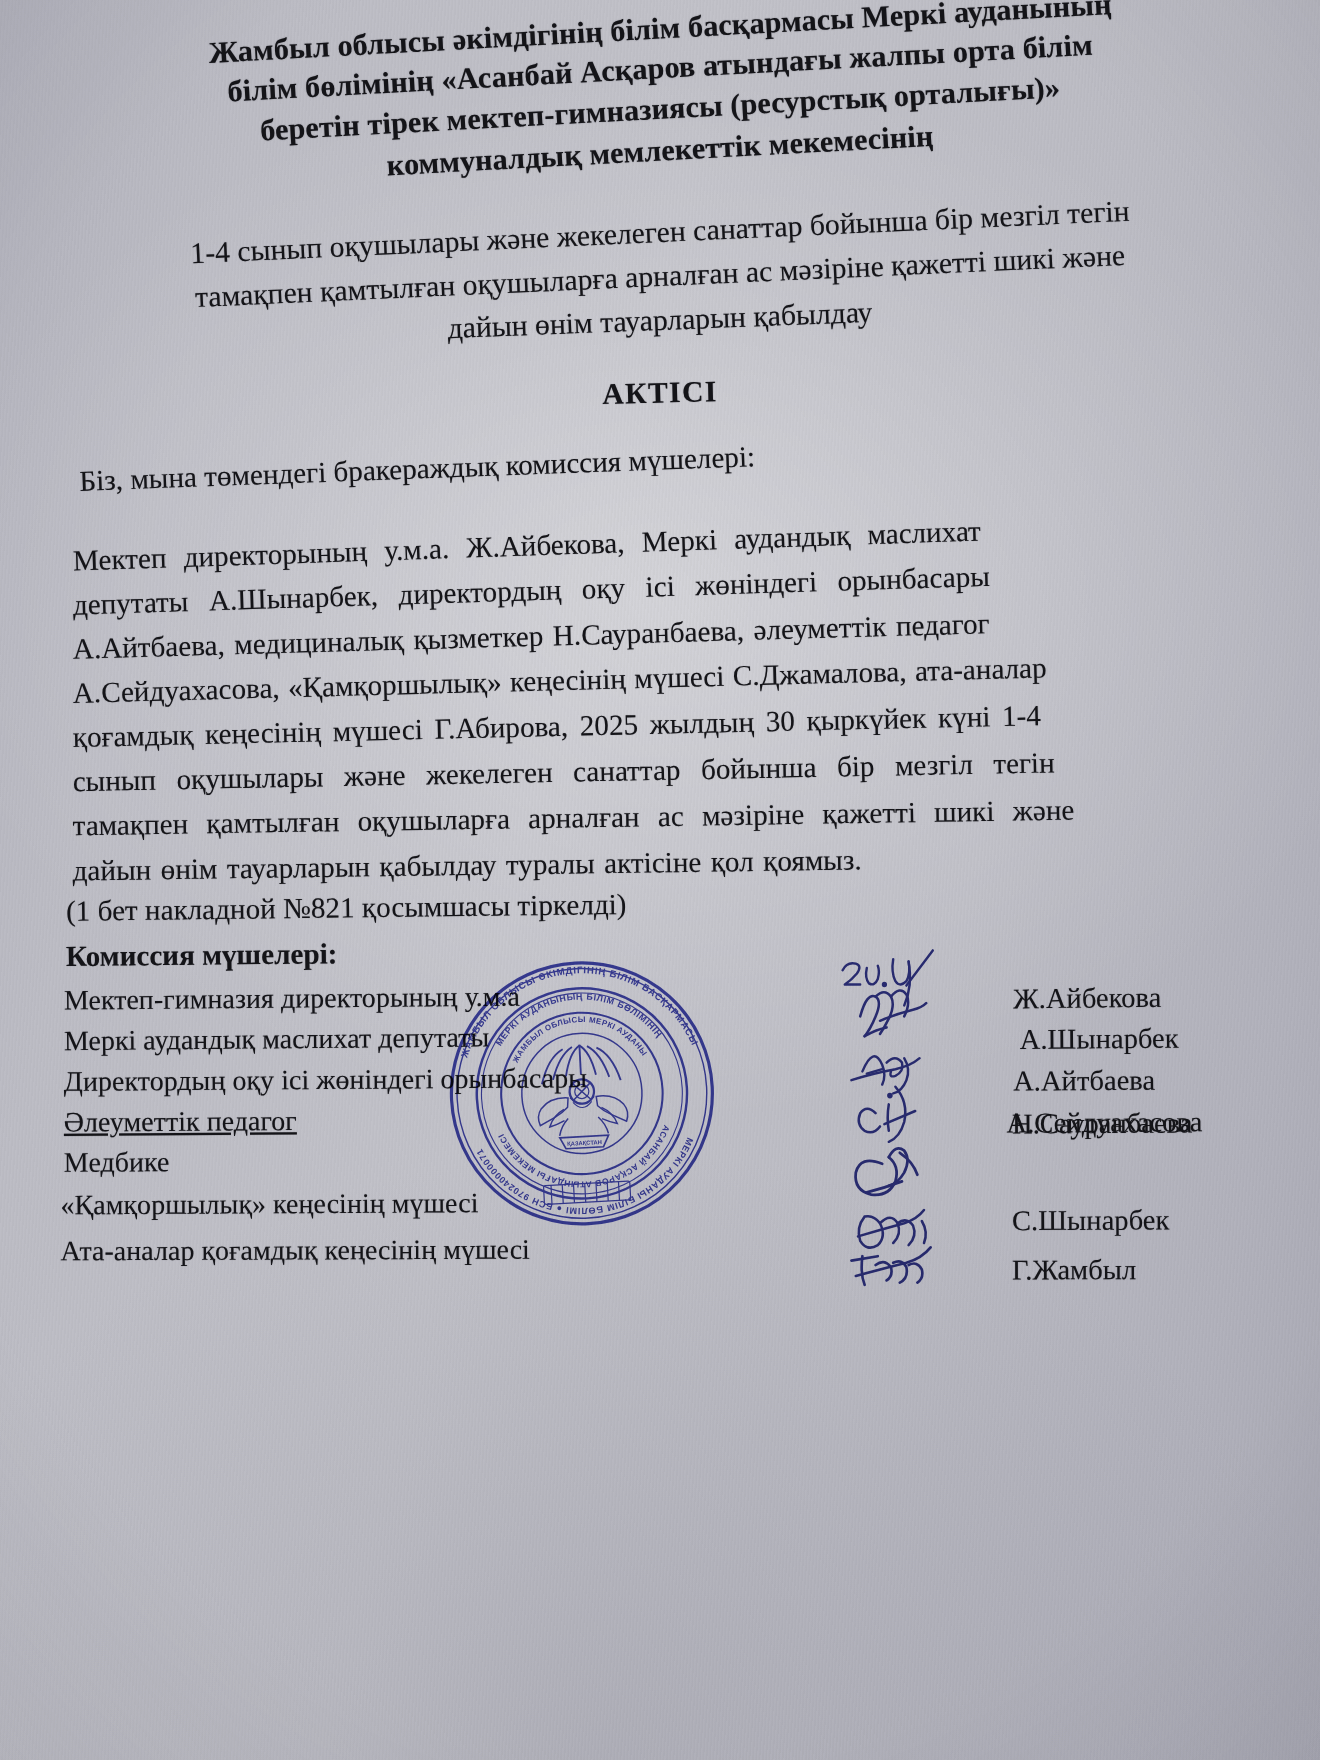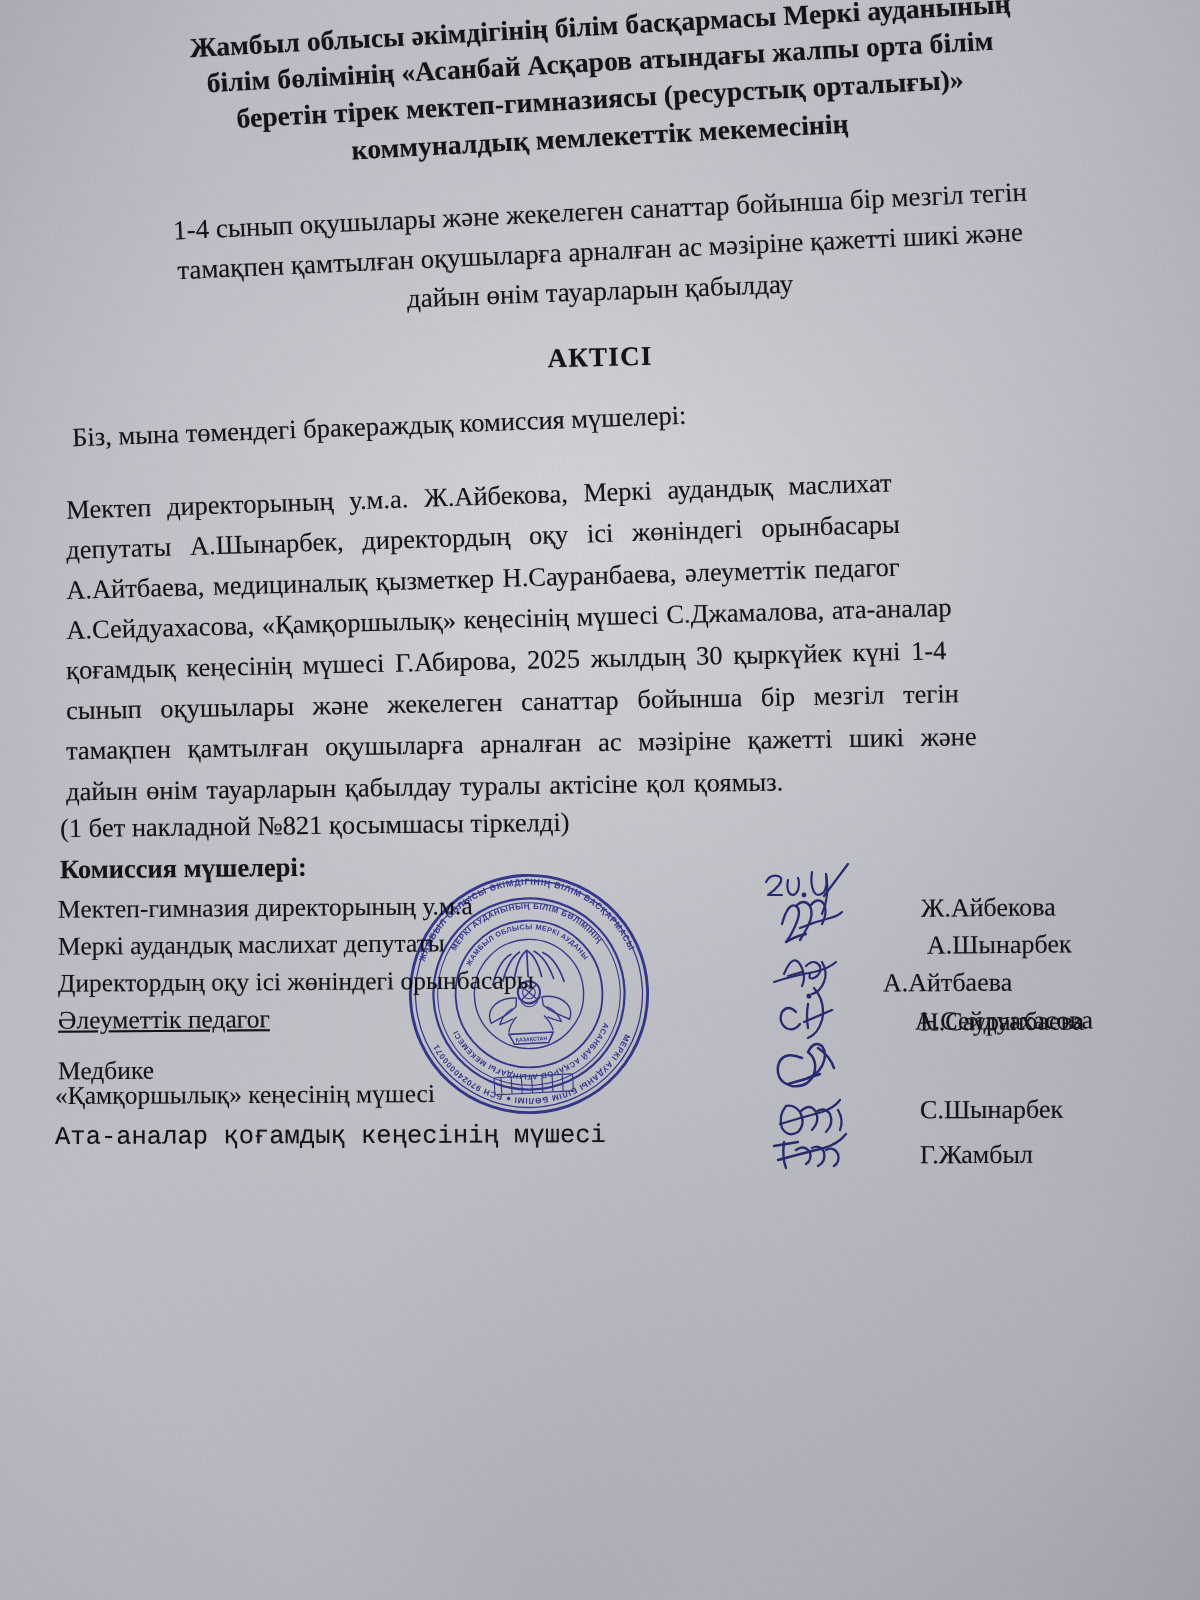--- a/index.html
+++ b/index.html
@@ -163,29 +163,29 @@
     <div class="body-line" style="left:60px;top:812px;transform:rotate(-0.7deg);">(1 бет накладной №821 қосымшасы тіркелді)</div>
 
     <div class="body-line bold-lbl" style="left:60px;top:855px;transform:rotate(-0.6deg);">Комиссия мүшелері:</div>
   </div>
 
   <div>
     <div class="role-line" style="left:58px;top:895px;transform:rotate(-0.5deg);">Мектеп-гимназия директорының у.м.а</div>
     <div class="role-line" style="left:58px;top:932px;transform:rotate(-0.5deg);">Меркі аудандық маслихат депутаты</div>
     <div class="role-line" style="left:58px;top:969px;transform:rotate(-0.4deg);">Директордың оқу ісі жөніндегі орынбасары</div>
     <div class="role-line" style="left:58px;top:1007px;transform:rotate(-0.4deg);text-decoration:underline;">Әлеуметтік педагог</div>
-    <div class="role-line" style="left:58px;top:1044px;transform:rotate(-0.3deg);margin-top:14px;">Медбике</div>
+    <div class="role-line" style="left:58px;top:1044px;transform:rotate(-0.3deg);">Медбике</div>
     <div class="role-line" style="left:55px;top:1082px;transform:rotate(-0.3deg);">«Қамқоршылық» кеңесінің мүшесі</div>
-    <div class="role-line" style="left:55px;top:1124px;transform:rotate(-0.2deg);font-family:Liberation Mono, monospace;">Ата-аналар қоғамдық кеңесінің мүшесі</div>
+    <div class="role-line" style="left:55px;top:1124px;transform:rotate(-0.2deg);">Ата-аналар қоғамдық кеңесінің мүшесі</div>
   </div>
 
   <div>
     <div class="name-line" style="left:921px;top:895px;transform:rotate(-0.6deg);">Ж.Айбекова</div>
     <div class="name-line" style="left:927px;top:932px;transform:rotate(-0.5deg);">А.Шынарбек</div>
-    <div class="name-line" style="left:883px;top:970px;transform:rotate(-0.4deg);">А.Айтбаева</div>
+    <div class="name-line" style="left:921px;top:970px;transform:rotate(-0.4deg);">А.Айтбаева</div>
     <div class="name-line" style="left:915px;top:1008px;transform:rotate(-0.4deg);">А.Сейдуахасова</div>
     <div class="name-line" style="left:920px;top:1009px;transform:rotate(-0.3deg);">Н.Сауранбаева</div>
     <div class="name-line" style="left:920px;top:1097px;transform:rotate(-0.3deg);">С.Шынарбек</div>
     <div class="name-line" style="left:920px;top:1142px;transform:rotate(-0.2deg);">Г.Жамбыл</div>
   </div>
 
   <svg id="stamp" viewBox="0 0 300 300" xmlns="http://www.w3.org/2000/svg">
     <defs>
       <path id="arcOuter1" d="M 150,150 m -128,0 a 128,128 0 1,1 256,0" fill="none"></path>
       <path id="arcOuter2" d="M 150,150 m 122,0 a 122,122 0 1,1 -244,0" fill="none"></path>

